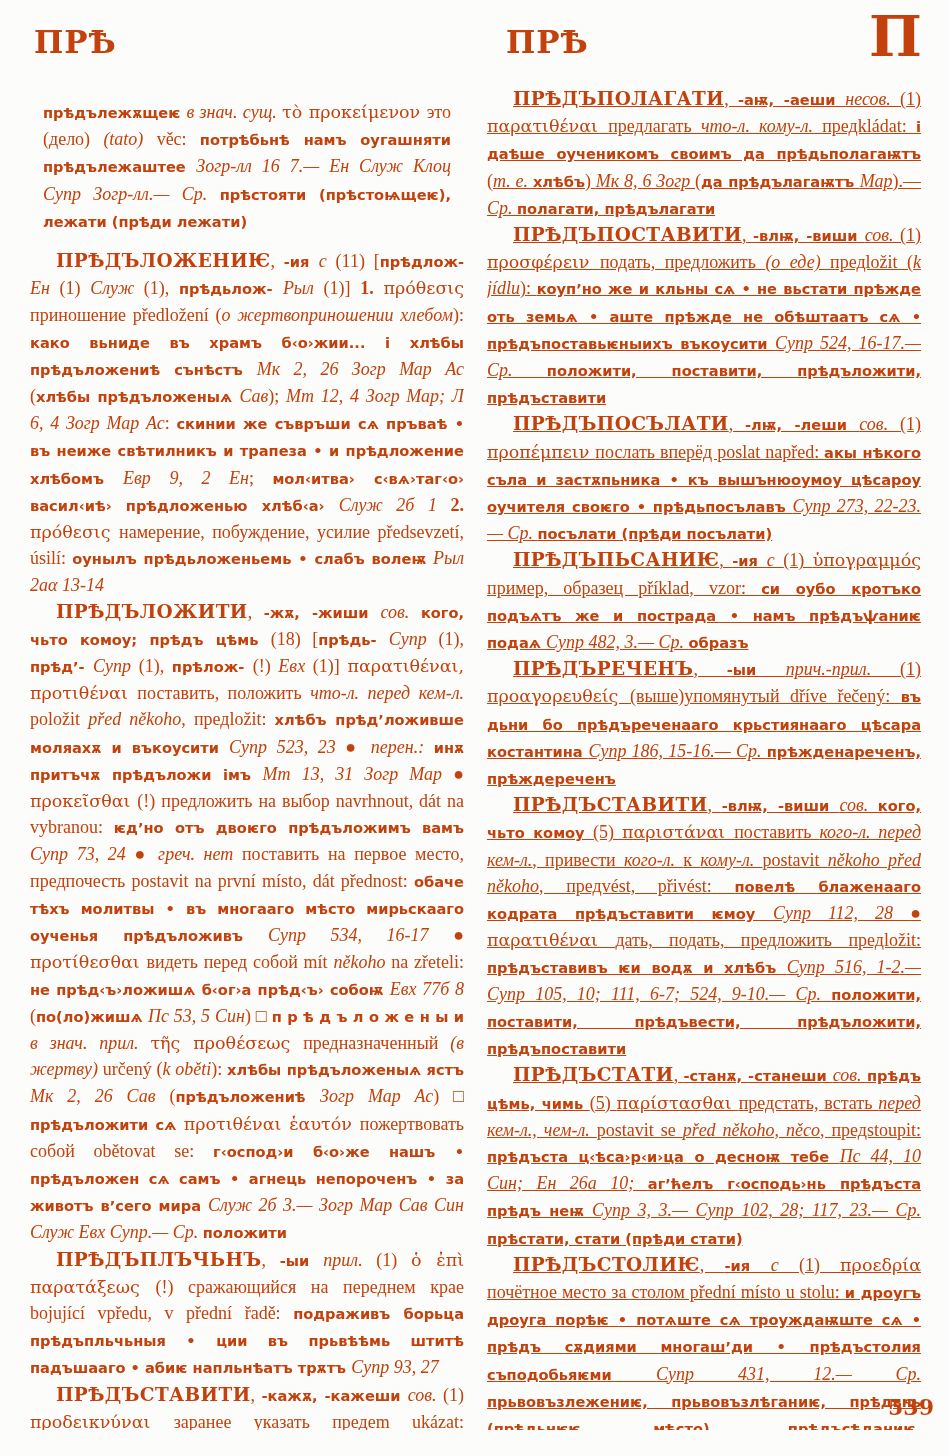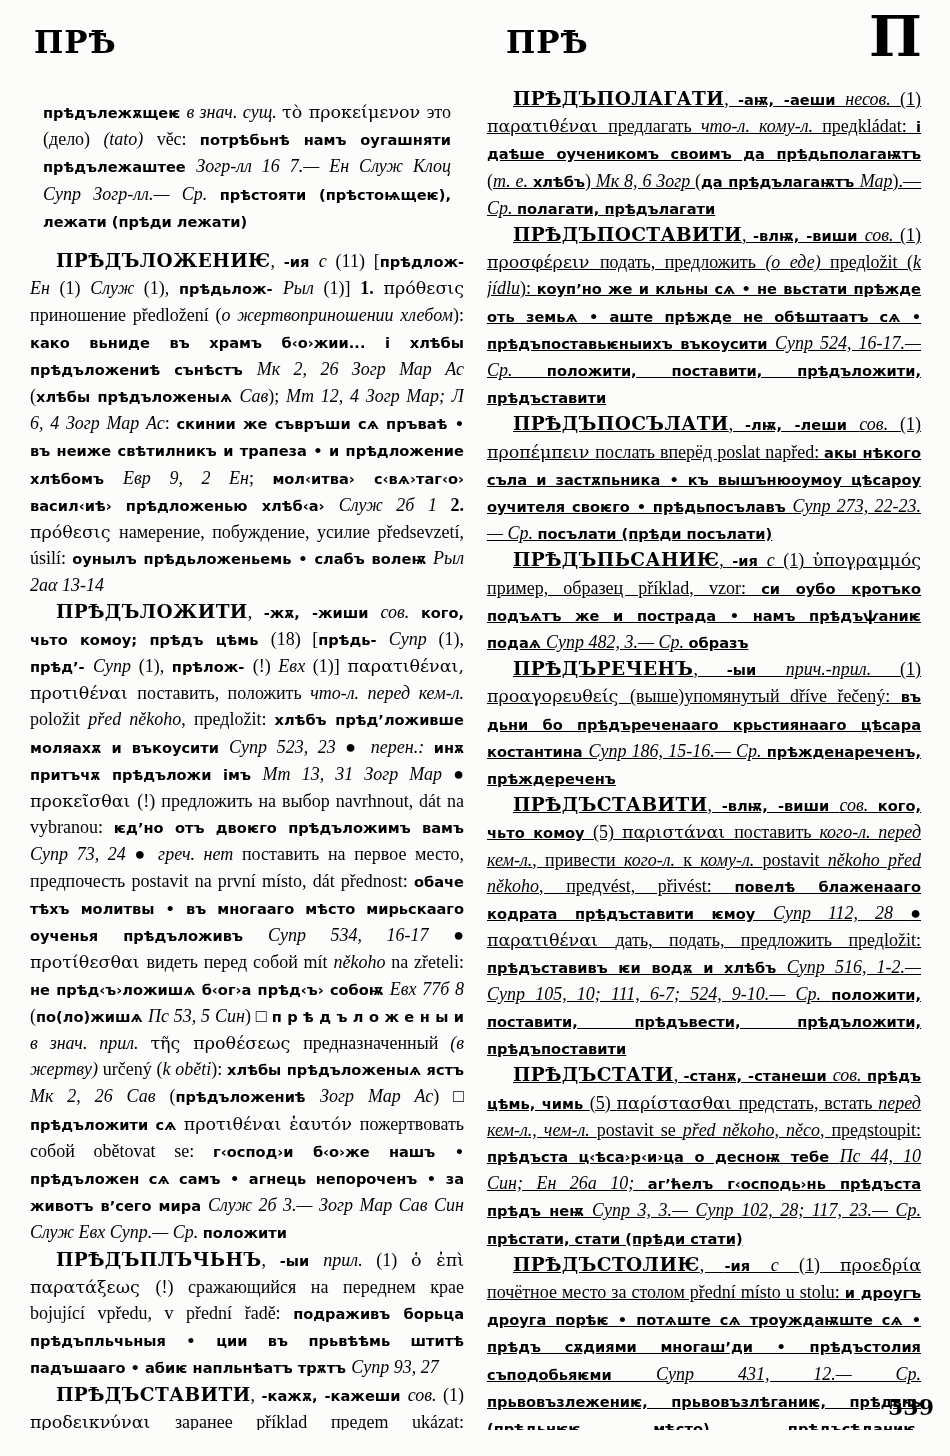--- a/index.html
+++ b/index.html
@@ -1,17 +1,17 @@
 <!DOCTYPE html>
 <html><head>
 <meta charset="utf-8">
 <style>
   html,body{margin:0;padding:0;}
   body{background:#e8e8e4;font-family:"Liberation Serif","DejaVu Serif",serif;}
-  .page{position:relative;width:950px;height:1456px;background:#fcfcfa;color:#000000;overflow:hidden;margin:0 auto;}
+  .page{position:relative;width:950px;height:1456px;background:#fcfcfa;color:#c2410c;overflow:hidden;margin:0 auto;}
   .running-head{position:absolute;top:24px;font-family:"DejaVu Serif",serif;font-weight:bold;font-size:31px;letter-spacing:1px;}
   .rh-left{left:34px;}
   .rh-center{left:506px;}
   .big-letter{position:absolute;top:8px;right:28px;font-family:"DejaVu Serif",serif;font-weight:bold;font-size:56px;line-height:1;}
   .col{position:absolute;top:86px;width:434px;text-align:justify;font-size:18px;line-height:26.2px;height:1344px;overflow:hidden;}
   .col-left{left:30px;}
   .col-right{left:487px;text-decoration:underline;}
   p.entry{margin:0;text-indent:26px;}
   p.cont{margin:13px;text-indent:0;}
   .hw{font-family:"DejaVu Serif",serif;font-weight:bold;font-size:18.5px;letter-spacing:.4px;}
@@ -28,21 +28,21 @@
 <div class="page">
   <div class="running-head rh-left">ПРѢ</div>
   <div class="running-head rh-center">ПРѢ</div>
   <div class="big-letter">П</div>
 
   <div class="col col-left" id="col-left">
       <p class="cont"><span class="ocs">прѣдълежѫщеѥ </span><span class="it">в знач. сущ. </span><span class="gr">τὸ προκείμενον </span><span class="ru">это (дело) </span><span class="it">(tato) </span><span class="ru">věc: </span><span class="ocs">потрѣбьнѣ намъ оугашняти прѣдълежаштее </span><span class="it">Зогр-лл 16 7.— Ен Служ Клоц Супр Зогр-лл.— Ср. </span><span class="ocs">прѣстояти (прѣстоѩщеѥ), лежати (прѣди лежати)</span></p>
       <p class="entry"><span class="hw">ПРѢДЪЛОЖЕНИѤ</span><span class="ru">, </span><span class="ocs">-ия </span><span class="it">с </span><span class="ru">(11) [</span><span class="ocs">прѣдлож- </span><span class="it">Ен </span><span class="ru">(1) </span><span class="it">Служ </span><span class="ru">(1), </span><span class="ocs">прѣдьлож- </span><span class="it">Рыл </span><span class="ru">(1)] </span><span class="b">1. </span><span class="gr">πρόθεσις </span><span class="ru">приношение předložení (</span><span class="it">о жертвоприношении хлебом</span><span class="ru">): </span><span class="ocs">како вьниде въ храмъ б‹о›жии... і хлѣбы прѣдъложениѣ сънѣстъ </span><span class="it">Мк 2, 26 Зогр Мар Ас </span><span class="ru">(</span><span class="ocs">хлѣбы прѣдъложеныѧ </span><span class="it">Сав</span><span class="ru">); </span><span class="it">Мт 12, 4 Зогр Мар; Л 6, 4 Зогр Мар Ас</span><span class="ru">: </span><span class="ocs">скинии же съвръши сѧ пръваѣ • въ неиже свѣтилникъ и трапеза • и прѣдложение хлѣбомъ </span><span class="it">Евр 9, 2 Ен</span><span class="ru">; </span><span class="ocs">мол‹итва› с‹вѧ›таг‹о› васил‹иѣ› прѣдложенью хлѣб‹а› </span><span class="it">Служ 2б 1 </span><span class="b">2. </span><span class="gr">πρόθεσις </span><span class="ru">намерение, побуждение, усилие předsevzetí, úsilí: </span><span class="ocs">оунылъ прѣдьложеньемь • слабъ волеѭ </span><span class="it">Рыл 2аα 13-14</span></p>
       <p class="entry"><span class="hw">ПРѢДЪЛОЖИТИ</span><span class="ru">, </span><span class="ocs">-жѫ, -жиши </span><span class="it">сов. </span><span class="ocs">кого, чьто комоу; прѣдъ цѣмь </span><span class="ru">(18) [</span><span class="ocs">прѣдь- </span><span class="it">Супр </span><span class="ru">(1), </span><span class="ocs">прѣд’- </span><span class="it">Супр </span><span class="ru">(1), </span><span class="ocs">прѣлож- </span><span class="ru">(!) </span><span class="it">Евх </span><span class="ru">(1)] </span><span class="gr">παρατιθέναι, προτιθέναι </span><span class="ru">поставить, положить </span><span class="it">что-л. перед кем-л. </span><span class="ru">položit </span><span class="it">před někoho</span><span class="ru">, предložit: </span><span class="ocs">хлѣбъ прѣд’ложивше моляахѫ и въкоусити </span><span class="it">Супр 523, 23 </span><span class="ru">● </span><span class="it">перен.: </span><span class="ocs">инѫ притъчѫ прѣдъложи імъ </span><span class="it">Мт 13, 31 Зогр Мар </span><span class="ru">● </span><span class="gr">προκεῖσθαι </span><span class="ru">(!) предложить на выбор navrhnout, dát na vybranou: </span><span class="ocs">ѥд’но отъ двоѥго прѣдъложимъ вамъ </span><span class="it">Супр 73, 24 </span><span class="ru">● </span><span class="it">греч. нет </span><span class="ru">поставить на первое место, предпочесть postavit na první místo, dát přednost: </span><span class="ocs">обаче тѣхъ молитвы • въ многааго мѣсто мирьскааго оученья прѣдъложивъ </span><span class="it">Супр 534, 16-17 </span><span class="ru">● </span><span class="gr">προτίθεσθαι </span><span class="ru">видеть перед собой mít </span><span class="it">někoho </span><span class="ru">na zřeteli: </span><span class="ocs">не прѣд‹ъ›ложишѧ б‹ог›а прѣд‹ъ› собоѭ </span><span class="it">Евх 77б 8 </span><span class="ru">(</span><span class="ocs">по(ло)жишѧ </span><span class="it">Пс 53, 5 Син</span><span class="ru">) □ </span><span class="ocs">п р ѣ д ъ л о ж е н ы и </span><span class="it">в знач. прил. </span><span class="gr">τῆς προθέσεως </span><span class="ru">предназначенный </span><span class="it">(в жертву) </span><span class="ru">určený (</span><span class="it">k oběti</span><span class="ru">): </span><span class="ocs">хлѣбы прѣдъложеныѧ ястъ </span><span class="it">Мк 2, 26 Сав </span><span class="ru">(</span><span class="ocs">прѣдъложениѣ </span><span class="it">Зогр Мар Ас</span><span class="ru">) □ </span><span class="ocs">прѣдъложити сѧ </span><span class="gr">προτιθέναι ἑαυτόν </span><span class="ru">пожертвовать собой obětovat se: </span><span class="ocs">г‹оспод›и б‹о›же нашъ • прѣдъложен сѧ самъ • агнець непороченъ • за животъ в’сего мира </span><span class="it">Служ 2б 3.— Зогр Мар Сав Син Служ Евх Супр.— Ср. </span><span class="ocs">положити</span></p>
       <p class="entry"><span class="hw">ПРѢДЪПЛЪЧЬНЪ</span><span class="ru">, </span><span class="ocs">-ыи </span><span class="it">прил. </span><span class="ru">(1) </span><span class="gr">ὁ ἐπὶ παρατάξεως </span><span class="ru">(!) сражающийся на переднем крае bojující vpředu, v přední řadě: </span><span class="ocs">подраживъ борьца прѣдъпльчьныя • ции въ прьвѣѣмь штитѣ падъшааго • абиѥ напльнѣатъ трѫтъ </span><span class="it">Супр 93, 27</span></p>
-      <p class="entry"><span class="hw">ПРѢДЪСТАВИТИ</span><span class="ru">, </span><span class="ocs">-кажѫ, -кажеши </span><span class="it">сов. </span><span class="ru">(1) </span><span class="gr">προδεικνύναι </span><span class="ru">заранее příklad предem uká­zat: </span><span class="ocs">памѧть... състроимъ • прѣдъпоказавъше вьсѣмъ • якоже начрьтании мѫжь сихъ мѫжьства </span></p>
+      <p class="entry"><span class="hw">ПРѢДЪСТАВИТИ</span><span class="ru">, </span><span class="ocs">-кажѫ, -кажеши </span><span class="it">сов. </span><span class="ru">(1) </span><span class="gr">προδεικνύναι </span><span class="ru">заранее указать предem uká­zat: </span><span class="ocs">памѧть... състроимъ • прѣдъпоказавъше вьсѣмъ • якоже начрьтании мѫжь сихъ мѫжьства </span></p>
     </div>
   <div class="col col-right" id="col-right">
       <p class="entry"><span class="hw">ПРѢДЪПОЛАГАТИ</span><span class="ru">, </span><span class="ocs">-аѭ, -аеши </span><span class="it">несов. </span><span class="ru">(1) </span><span class="gr">παρατιθέναι </span><span class="ru">предлагать </span><span class="it">что-л. кому-л. </span><span class="ru">предkládat: </span><span class="ocs">і даѣше оученикомъ своимъ да прѣдьполагаѭтъ </span><span class="ru">(</span><span class="it">т. е. </span><span class="ocs">хлѣбъ</span><span class="ru">) </span><span class="it">Мк 8, 6 Зогр </span><span class="ru">(</span><span class="ocs">да прѣдълагаѭтъ </span><span class="it">Мар</span><span class="ru">).— </span><span class="it">Ср. </span><span class="ocs">полагати, прѣдълагати</span></p>
       <p class="entry"><span class="hw">ПРѢДЪПОСТАВИТИ</span><span class="ru">, </span><span class="ocs">-влѭ, -виши </span><span class="it">сов. </span><span class="ru">(1) </span><span class="gr">προσφέρειν </span><span class="ru">подать, предложить </span><span class="it">(о еде) </span><span class="ru">предložit (</span><span class="it">k jídlu</span><span class="ru">): </span><span class="ocs">коуп’но же и кльны сѧ • не вьстати прѣжде оть земьѧ • аште прѣжде не обѣштаатъ сѧ • прѣдъпоставьѥныихъ въкоусити </span><span class="it">Супр 524, 16-17.— Ср. </span><span class="ocs">положити, поставити, прѣдъложити, прѣдъставити</span></p>
       <p class="entry"><span class="hw">ПРѢДЪПОСЪЛАТИ</span><span class="ru">, </span><span class="ocs">-лѭ, -леши </span><span class="it">сов. </span><span class="ru">(1) </span><span class="gr">προπέμπειν </span><span class="ru">послать вперёд poslat napřed: </span><span class="ocs">акы нѣкого съла и застѫпьника • къ вышънюоумоу цѣсароу оучителя своѥго • прѣдьпосълавъ </span><span class="it">Супр 273, 22-23.— Ср. </span><span class="ocs">посълати (прѣди посълати)</span></p>
       <p class="entry"><span class="hw">ПРѢДЪПЬСАНИѤ</span><span class="ru">, </span><span class="ocs">-ия </span><span class="it">с </span><span class="ru">(1) </span><span class="gr">ὑπογραμμός </span><span class="ru">пример, образец příklad, vzor: </span><span class="ocs">си оубо кротъко подъѧтъ же и пострада • намъ прѣдъѱаниѥ подаѧ </span><span class="it">Супр 482, 3.— Ср. </span><span class="ocs">образъ</span></p>
       <p class="entry"><span class="hw">ПРѢДЪРЕЧЕНЪ</span><span class="ru">, </span><span class="ocs">-ыи </span><span class="it">прич.-прил. </span><span class="ru">(1) </span><span class="gr">προαγορευθείς </span><span class="ru">(выше)упомянутый dříve ře­čený: </span><span class="ocs">въ дьни бо прѣдъреченааго крьстиянааго цѣсара костантина </span><span class="it">Супр 186, 15-16.— Ср. </span><span class="ocs">прѣжденареченъ, прѣждереченъ</span></p>
       <p class="entry"><span class="hw">ПРѢДЪСТАВИТИ</span><span class="ru">, </span><span class="ocs">-влѭ, -виши </span><span class="it">сов. </span><span class="ocs">кого, чьто комоу </span><span class="ru">(5) </span><span class="gr">παριστάναι </span><span class="ru">поставить </span><span class="it">кого-л. перед кем-л.</span><span class="ru">, привести </span><span class="it">кого-л. </span><span class="ru">к </span><span class="it">кому-л. </span><span class="ru">postavit </span><span class="it">někoho před někoho</span><span class="ru">, предvést, přivést: </span><span class="ocs">повелѣ блаженааго кодрата прѣдъставити ѥмоу </span><span class="it">Супр 112, 28 </span><span class="ru">● </span><span class="gr">παρατιθέναι </span><span class="ru">дать, подать, предложить предložit: </span><span class="ocs">прѣдъставивъ ѥи водѫ и хлѣбъ </span><span class="it">Супр 516, 1-2.— Супр 105, 10; 111, 6-7; 524, 9-10.— Ср. </span><span class="ocs">положити, поставити, прѣдъвести, прѣдъложити, прѣдъпоставити</span></p>
       <p class="entry"><span class="hw">ПРѢДЪСТАТИ</span><span class="ru">, </span><span class="ocs">-станѫ, -станеши </span><span class="it">сов. </span><span class="ocs">прѣдъ цѣмь, чимь </span><span class="ru">(5) </span><span class="gr">παρίστασθαι </span><span class="ru">предстать, встать </span><span class="it">перед кем-л., чем-л. </span><span class="ru">postavit se </span><span class="it">před někoho, něco</span><span class="ru">, предstoupit: </span><span class="ocs">прѣдъста ц‹ѣса›р‹и›ца о десноѭ тебе </span><span class="it">Пс 44, 10 Син; Ен 26а 10; </span><span class="ocs">аг’ћелъ г‹осподь›нь прѣдъста прѣдъ неѭ </span><span class="it">Супр 3, 3.— Супр 102, 28; 117, 23.— Ср. </span><span class="ocs">прѣстати, стати (прѣди стати)</span></p>
       <p class="entry"><span class="hw">ПРѢДЪСТОЛИѤ</span><span class="ru">, </span><span class="ocs">-ия </span><span class="it">с </span><span class="ru">(1) </span><span class="gr">προεδρία </span><span class="ru">почётное место за столом přední místo u stolu: </span><span class="ocs">и дроугъ дроуга порѣѥ • потѧште сѧ троуждаѭште сѧ • прѣдъ сѫдиями многаш’ди • прѣдъстолия съподобьяѥми </span><span class="it">Супр 431, 12.— Ср. </span><span class="ocs">прьвовъзлежениѥ, прьвовъзлѣганиѥ, прѣдьнь (прѣдьнѥѥ мѣсто), прѣдъсѣданиѥ, прѣждевъзлѣганиѥ</span></p>

